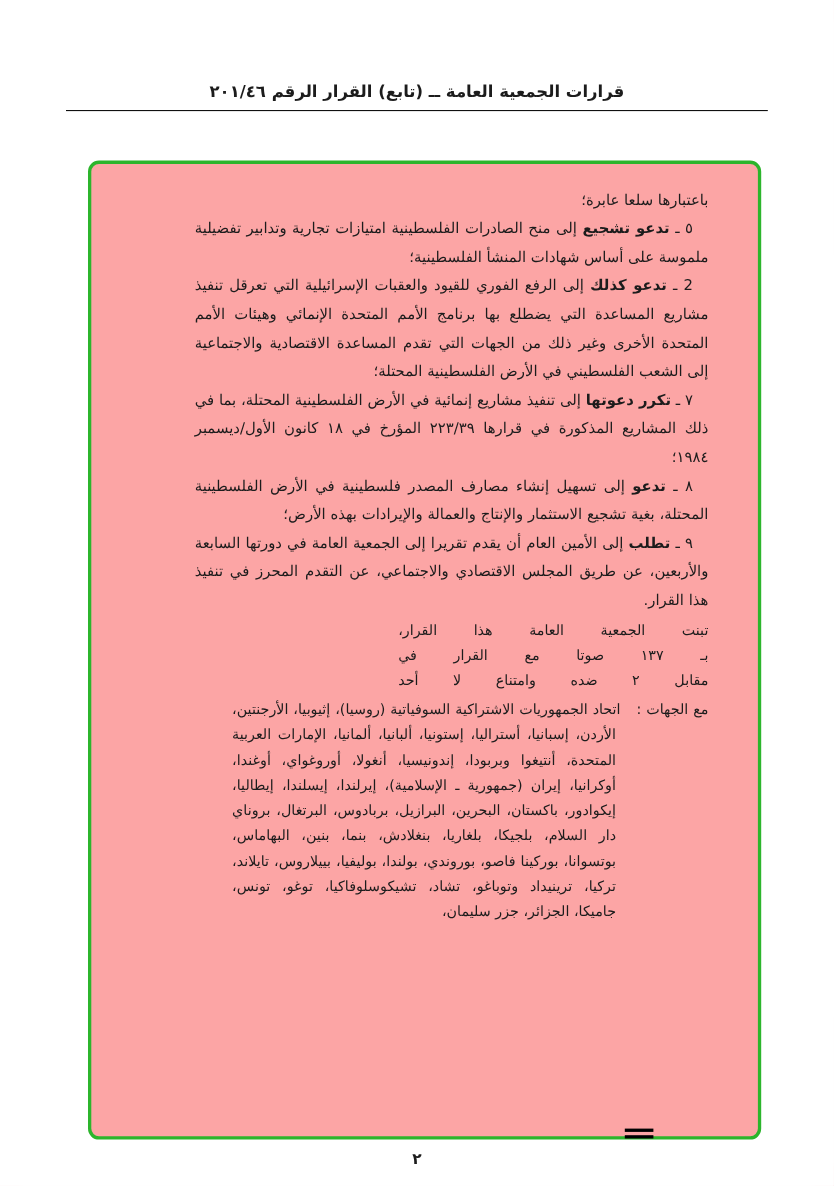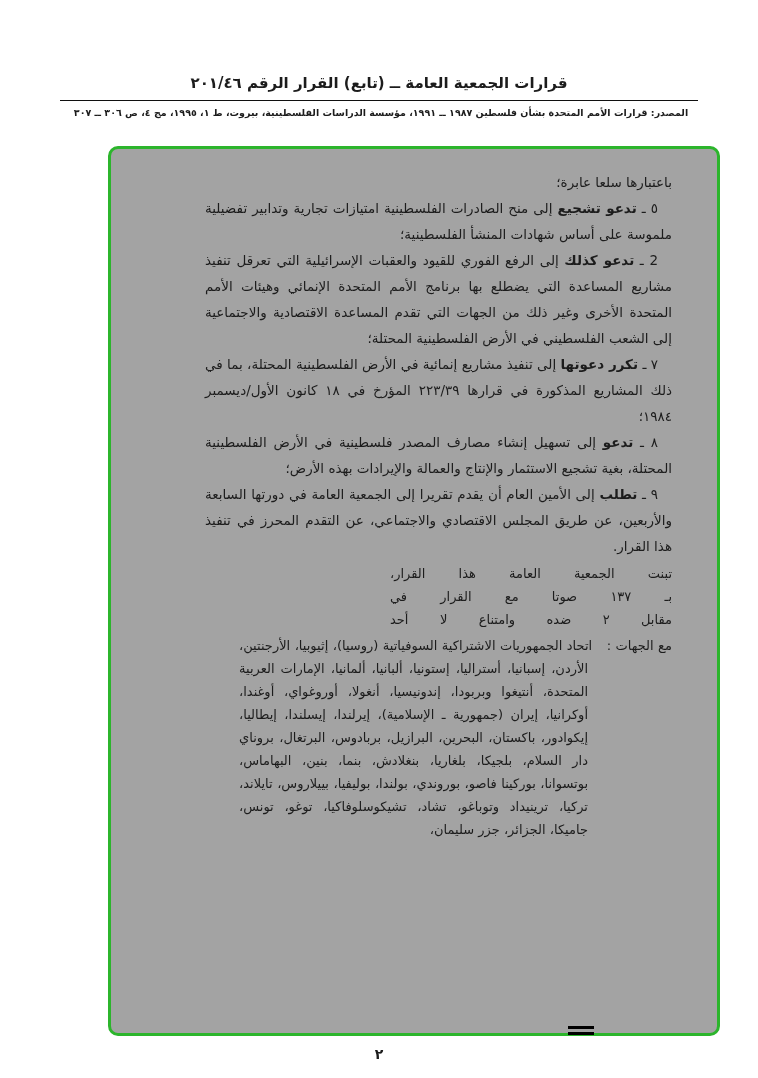--- a/index.html
+++ b/index.html
@@ -26,22 +26,21 @@
     position:absolute; top:106px; left:36px; width:690px;
     direction:rtl; text-align:center;
     font-size:9.5px; font-weight:bold; line-height:13px;
   }
   .content-box {
     position:absolute; top:146px; left:80px;
     width:612px; height:890px;
     border:3.5px solid #2cb52c;
     border-radius:10px;
     overflow:hidden;
-    background:#a3a3a3;
-    margin-left:28px;
+    background:#fca5a5;
   }
   .content {
     position:absolute; top:0; left:0; right:0; bottom:0;
     padding:20px 45px 8px 94px;
     direction:rtl; text-align:justify;
     font-size:13.5px; line-height:26px;
     overflow:hidden;
   }
   .intro-line { text-align:right; }
   .para { text-indent:14px; }
@@ -70,21 +69,20 @@
 </style>
 </head>
 <body>
 
 <div class="page">
 
   <div class="doc-title">قرارات الجمعية العامة ــ (تابع) القرار الرقم ٢٠١/٤٦</div>
 
   <div class="title-rule"></div>
 
-  <div class="source-line">المصدر: قرارات الأمم المتحدة بشأن فلسطين ١٩٨٧ ــ ١٩٩١، مؤسسة الدراسات الفلسطينية، بيروت، ط ١، ١٩٩٥، مج ٤، ص ٣٠٦ ــ ٣٠٧</div>
 
   <div class="content-box" style="border-color: rgb(44, 181, 44);">
     <div class="content">
 
       <p class="intro-line">باعتبارها سلعا عابرة؛</p>
 
       <p class="para">
         <span>٥ ـ</span>
         <b class="lead">تدعو تشجيع</b>
         <span>إلى منح الصادرات الفلسطينية امتيازات تجارية وتدابير تفضيلية ملموسة على أساس شهادات المنشأ الفلسطينية؛</span>

